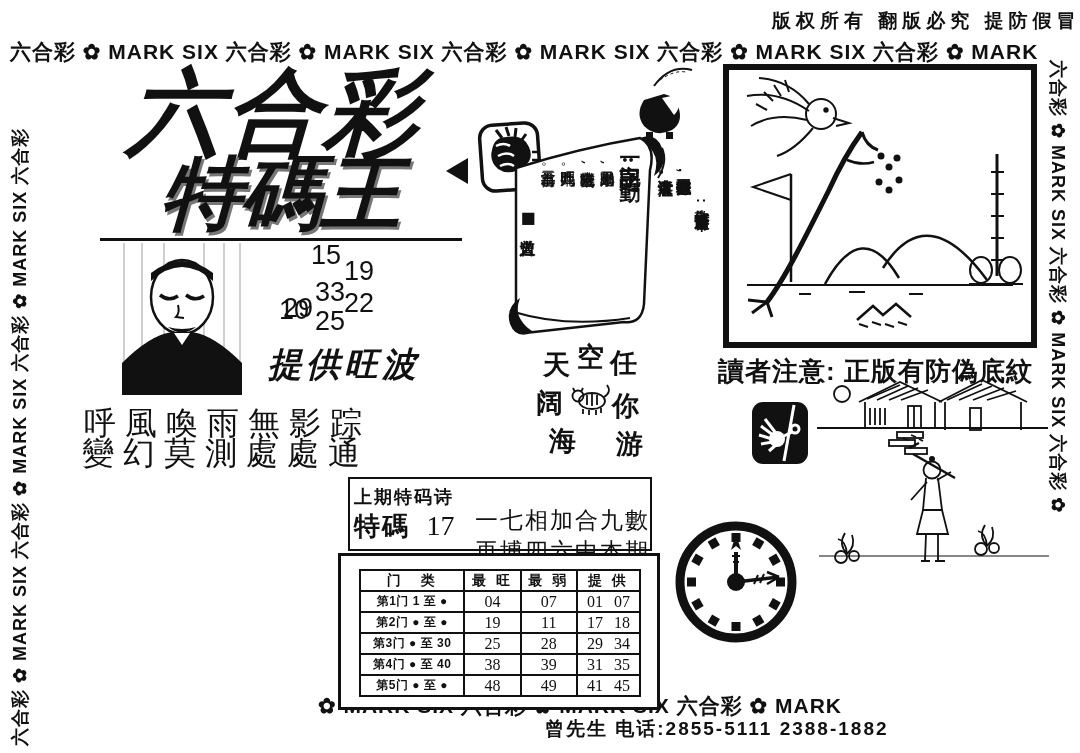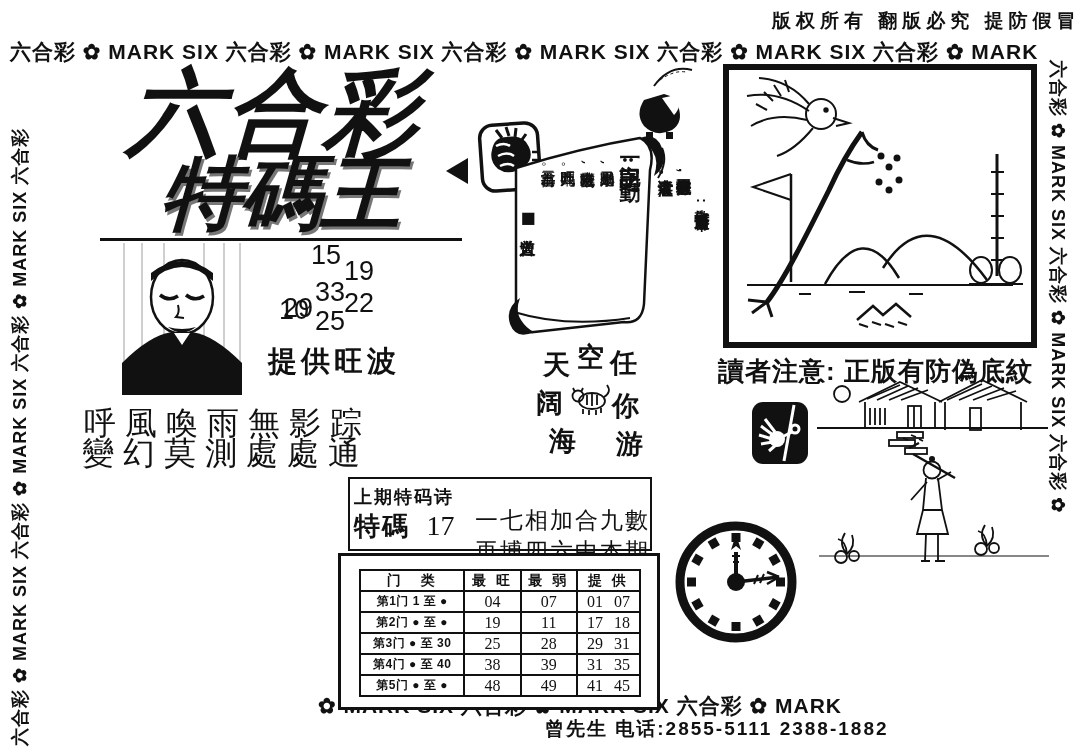--- a/index.html
+++ b/index.html
@@ -19,21 +19,21 @@
 
   
   #brand{font-size:94px;font-weight:900;transform:skewX(-16deg);letter-spacing:4px;line-height:1;}
   #title{font-size:80px;font-weight:900;transform:skewX(-16deg);letter-spacing:0px;line-height:1;
          text-shadow:3px 3px 0 #777;}
   #title-underline{height:3px;background:#111;}
   #title-swash{width:0;height:0;border-top:13px solid transparent;border-bottom:13px solid transparent;border-right:22px solid #111;}
 
   
   .tip-num{font-size:27px;font-weight:400;}
-  #provider{font-size:29px;font-weight:800;letter-spacing:4px;}
+  #provider{font-size:34px;font-weight:800;letter-spacing:4px;font-style:italic;}
   .couplet{font-family:"DejaVu Serif",serif;font-size:32px;letter-spacing:9px;white-space:nowrap;}
 
   
   #scroll-poem{
     writing-mode:vertical-rl;height:195px;
     font-family:"DejaVu Serif",serif;line-height:1.18;
   }
   #scroll-poem .col{font-size:15px;padding-top:14px;margin-left:2px;}
   #scroll-poem .col.first{font-size:21px;font-weight:700;padding-top:0;letter-spacing:2px;}
   #scroll-poem .col.sig{font-size:16px;font-weight:700;padding-top:62px;}
@@ -300,21 +300,21 @@
       <tr>
         <td class="gate">第2门 ● 至 ●</td>
         <td class="num">19</td>
         <td class="num">11</td>
         <td class="offer">17 18</td>
       </tr>
       <tr>
         <td class="gate">第3门 ● 至 30</td>
         <td class="num">25</td>
         <td class="num">28</td>
-        <td class="offer">29 31</td>
+        <td class="offer">29 34</td>
       </tr>
       <tr>
         <td class="gate">第4门 ● 至 40</td>
         <td class="num">38</td>
         <td class="num">39</td>
         <td class="offer">31 35</td>
       </tr>
       <tr>
         <td class="gate">第5门 ● 至 ●</td>
         <td class="num">48</td>

